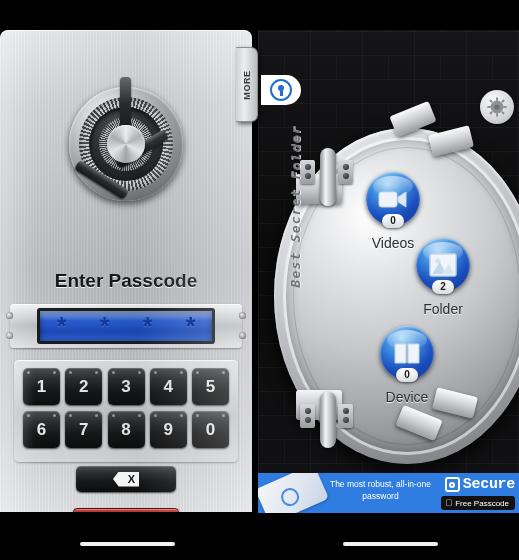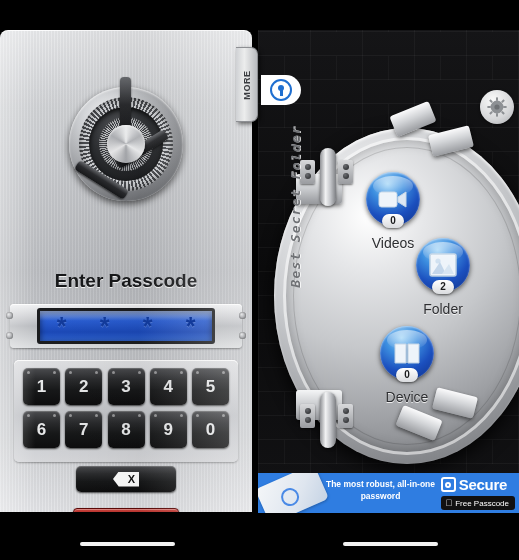--- a/index.html
+++ b/index.html
@@ -333,25 +333,26 @@
     transform:rotate(-24deg); border-radius:5px;
     box-shadow:0 1px 3px rgba(0,0,0,.3);
   }
   .ad-phone::after{
     content:""; position:absolute; left:20px; top:12px; width:14px; height:14px;
     border-radius:50%; border:2px solid #4a8ae6;
   }
   .ad-copy{
     position:absolute; left:60px; top:5px; width:125px;
     color:#fff; font-size:8.5px; line-height:12px; text-align:center;
-    font-weight:bold;
+    font-weight:normal;
   }
   .ad-brand{
-    position:absolute; right:12px; top:3px; display:flex; align-items:center; gap:3px;
+    position:absolute; right:4px; top:3px; display:flex; align-items:center; gap:3px;
     color:#fff;
+    font-family:Liberation Mono, monospace;
   }
   .ad-brand .mark{
     width:15px; height:15px; border:2px solid #fff; border-radius:3px;
     display:flex; align-items:center; justify-content:center;
   }
   .ad-brand .mark i{ width:6px; height:6px; border-radius:50%; border:2px solid #fff; display:block; }
   .ad-brand .nm{ font-size:15px; font-weight:bold; letter-spacing:-.3px; }
   .ad-dl{
     position:absolute; right:4px; bottom:3px;
     background:#111; color:#fff; font-size:8px;

